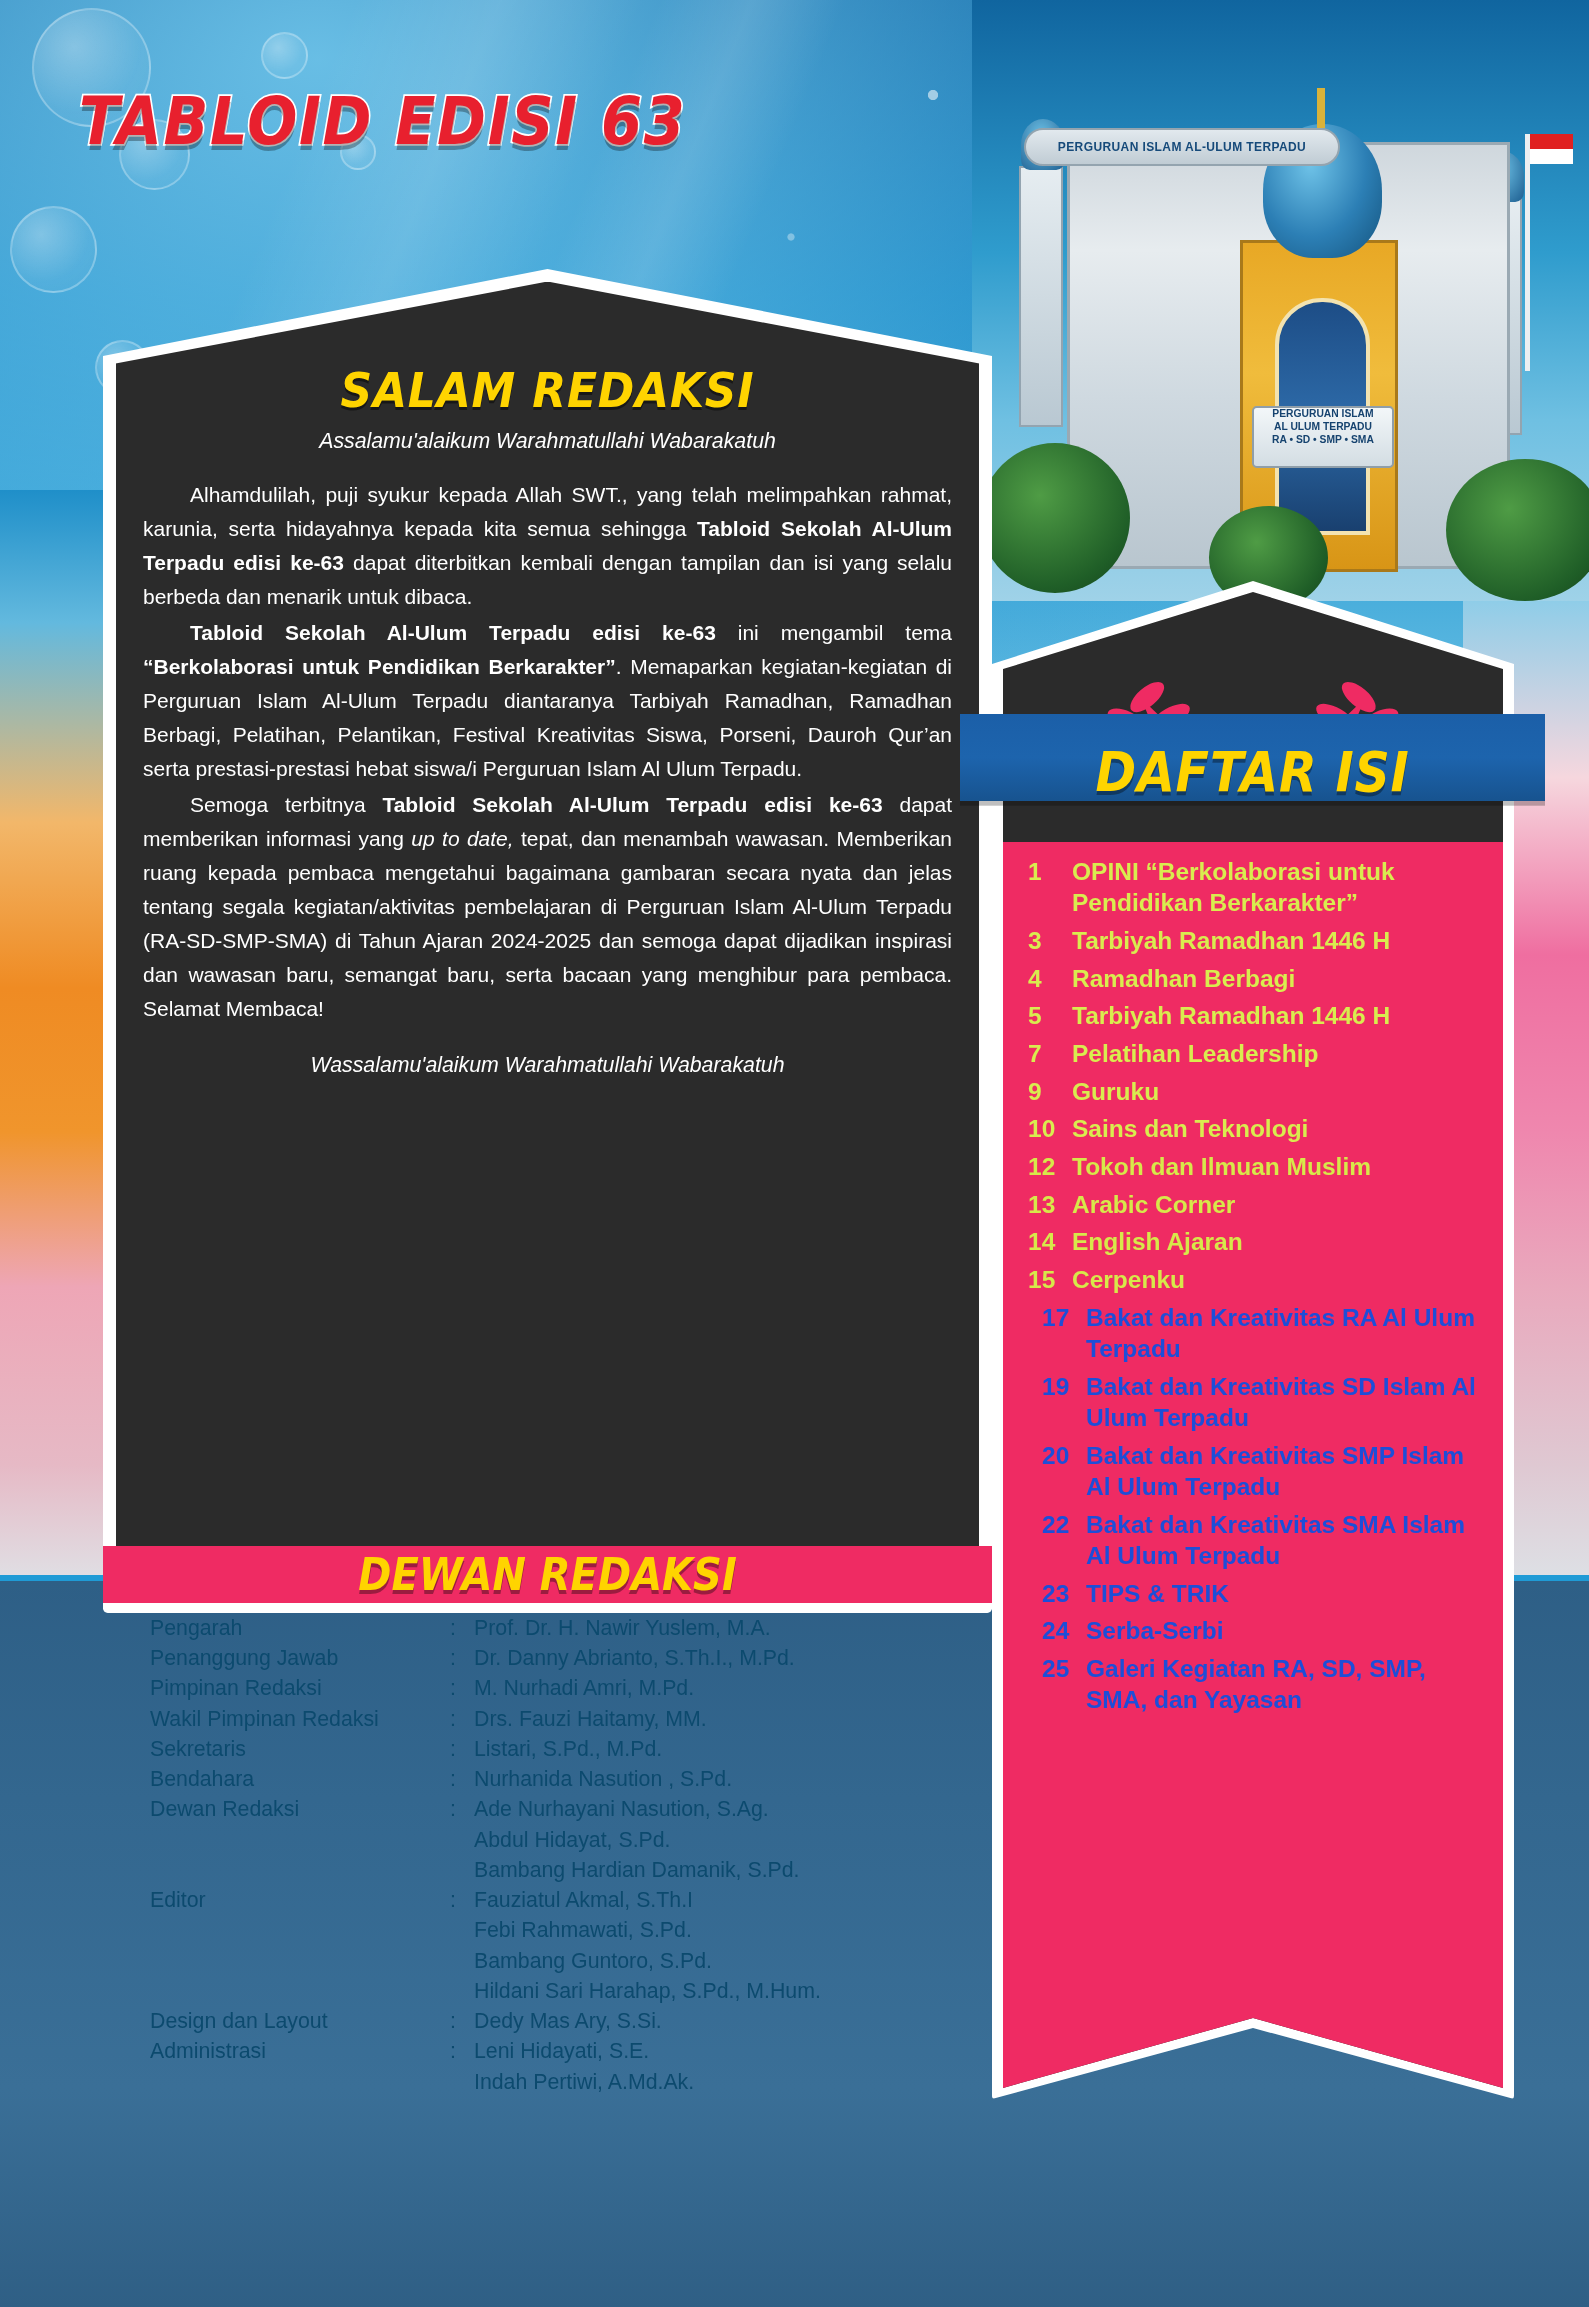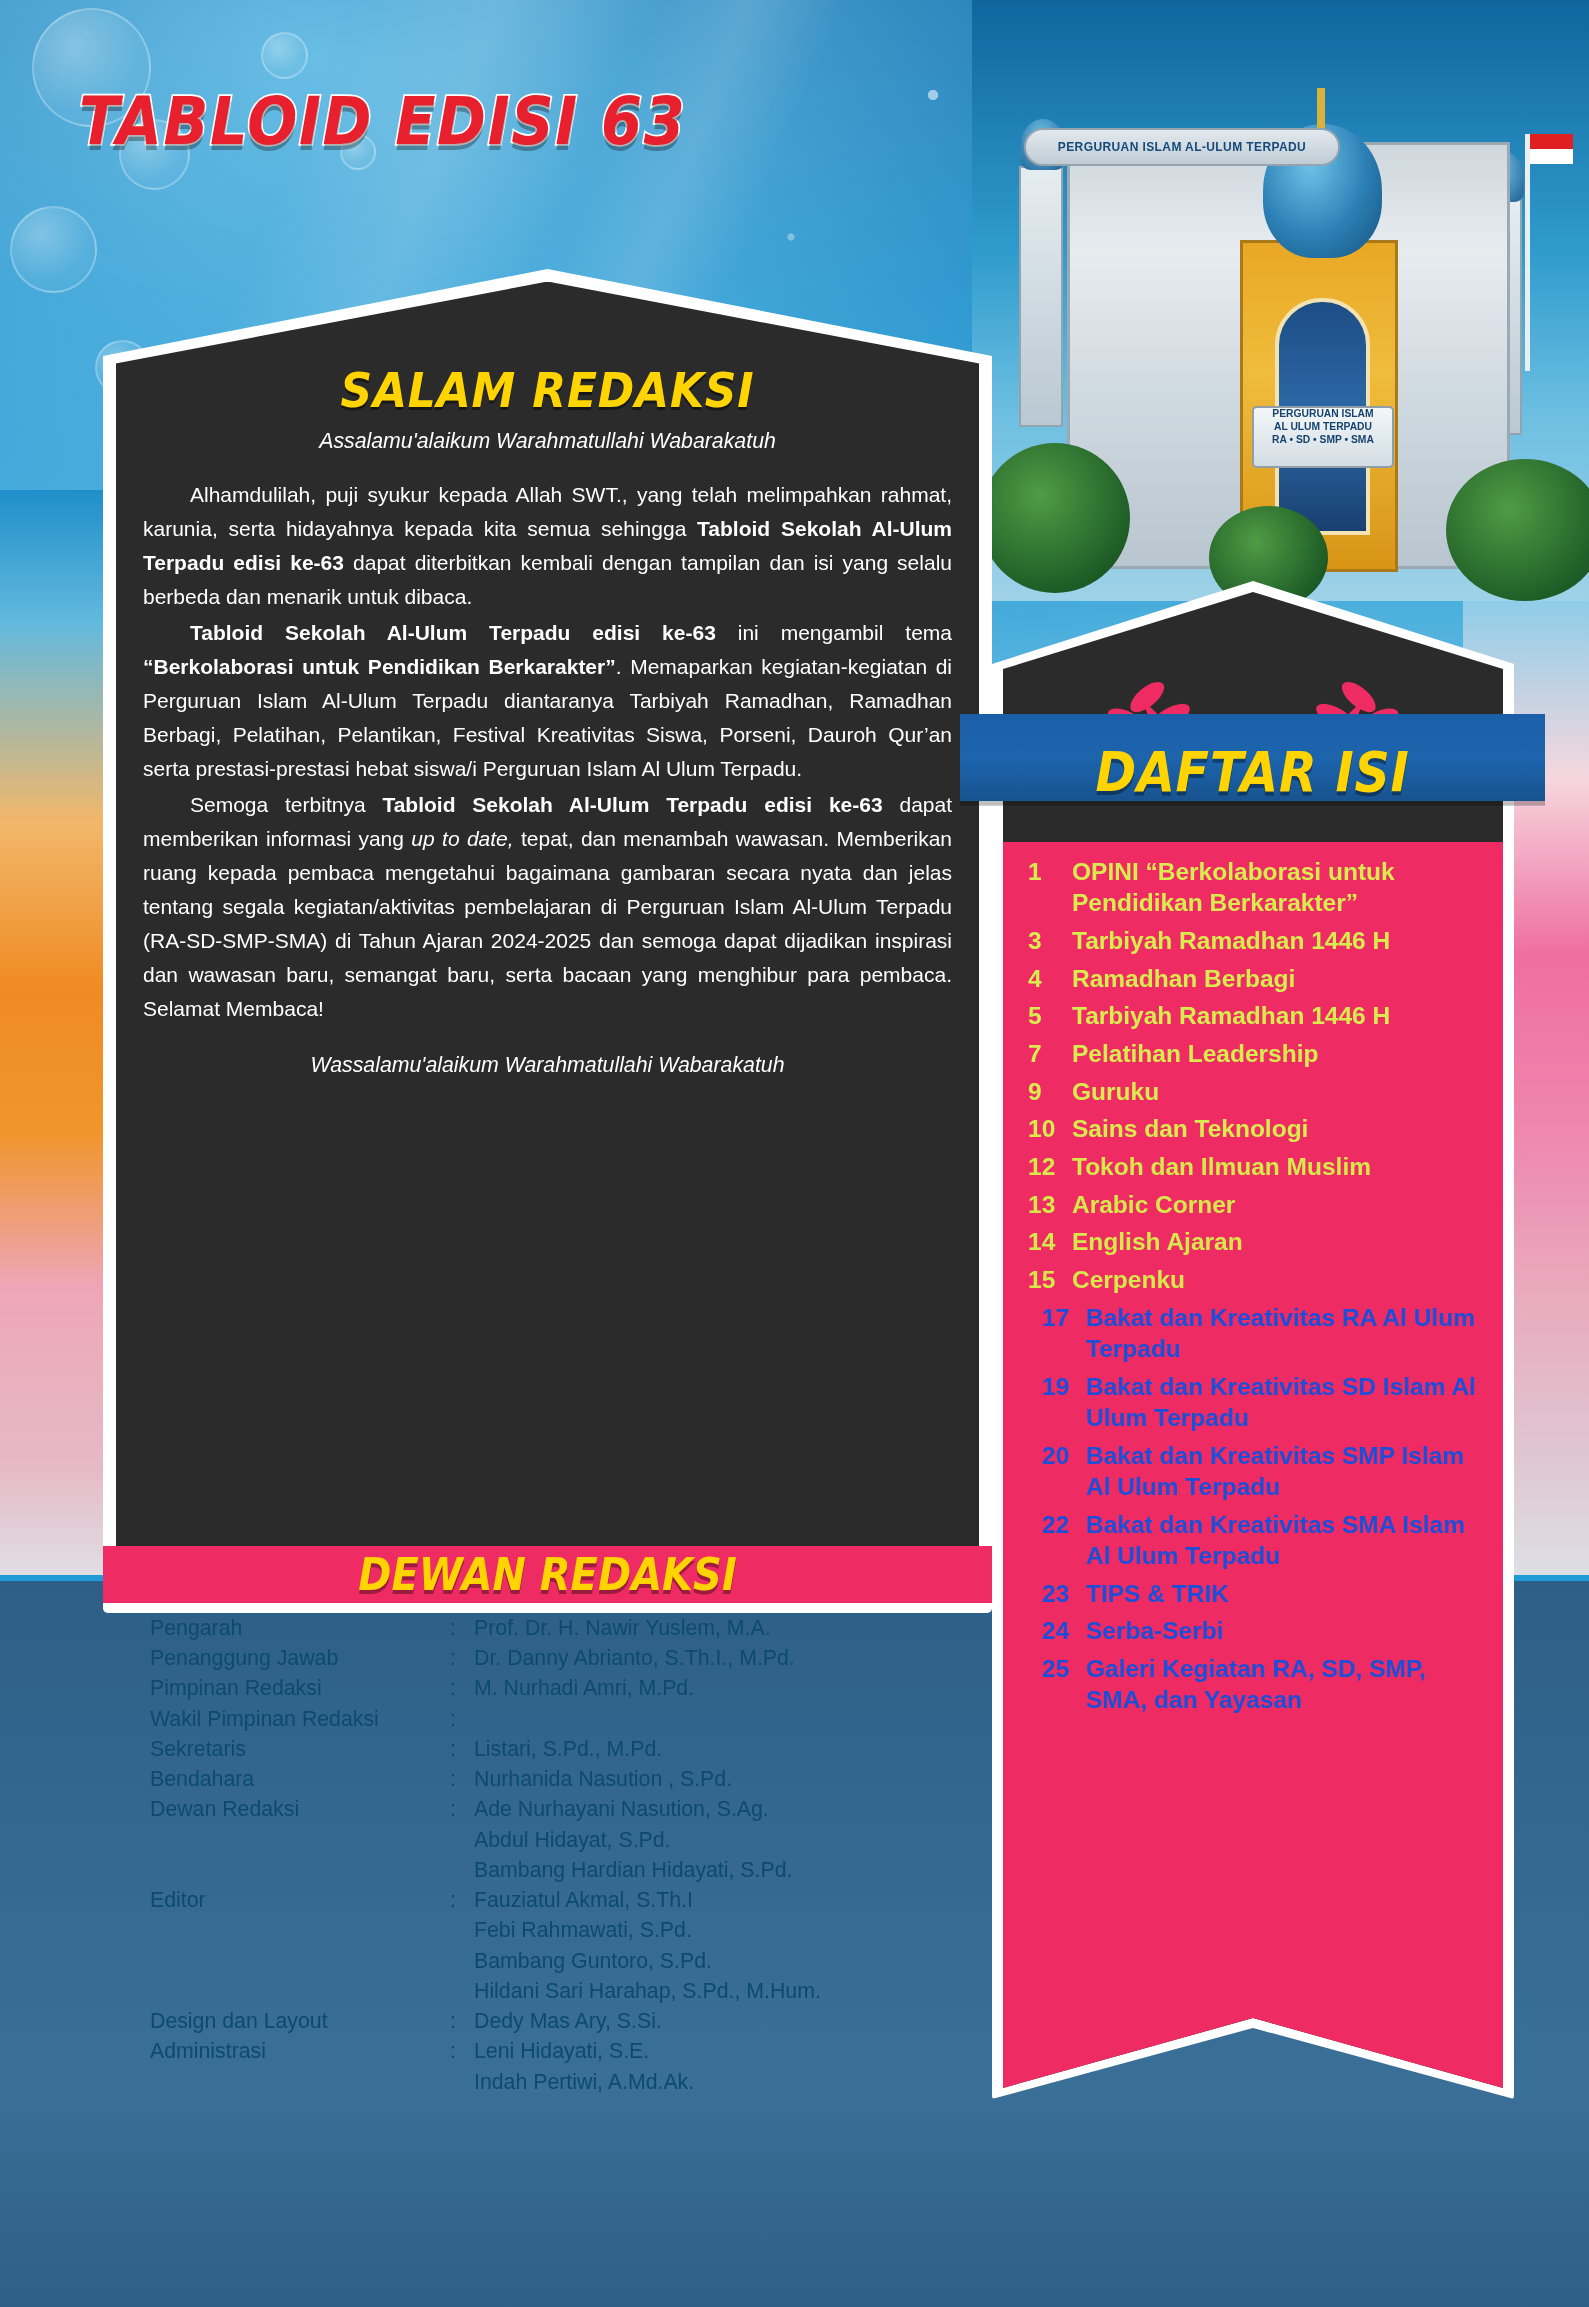--- a/index.html
+++ b/index.html
@@ -340,20 +340,21 @@
         <div class="credit-value">Dr. Danny Abrianto, S.Th.I., M.Pd.</div>
       </div>
       <div class="credit-row">
         <div class="credit-role">Pimpinan Redaksi</div>
         <div class="credit-colon">:</div>
         <div class="credit-value">M. Nurhadi Amri, M.Pd.</div>
       </div>
       <div class="credit-row">
         <div class="credit-role">Wakil Pimpinan Redaksi</div>
         <div class="credit-colon">:</div>
+        <div class="credit-value">Drs. Fauzi Haitamy, MM.</div>
       </div>
       <div class="credit-row">
         <div class="credit-role">Sekretaris</div>
         <div class="credit-colon">:</div>
         <div class="credit-value">Listari, S.Pd., M.Pd.</div>
       </div>
       <div class="credit-row">
         <div class="credit-role">Bendahara</div>
         <div class="credit-colon">:</div>
         <div class="credit-value">Nurhanida Nasution , S.Pd.</div>
@@ -364,21 +365,21 @@
         <div class="credit-value">Ade Nurhayani Nasution, S.Ag.</div>
       </div>
       <div class="credit-row">
         <div class="credit-role"></div>
         <div class="credit-colon"></div>
         <div class="credit-value">Abdul Hidayat, S.Pd.</div>
       </div>
       <div class="credit-row">
         <div class="credit-role"></div>
         <div class="credit-colon"></div>
-        <div class="credit-value">Bambang Hardian Hidayati, S.Pd.</div>
+        <div class="credit-value">Bambang Hardian Damanik, S.Pd.</div>
       </div>
       <div class="credit-row">
         <div class="credit-role">Editor</div>
         <div class="credit-colon">:</div>
         <div class="credit-value">Fauziatul Akmal, S.Th.I</div>
       </div>
       <div class="credit-row">
         <div class="credit-role"></div>
         <div class="credit-colon"></div>
         <div class="credit-value">Febi Rahmawati, S.Pd.</div>

